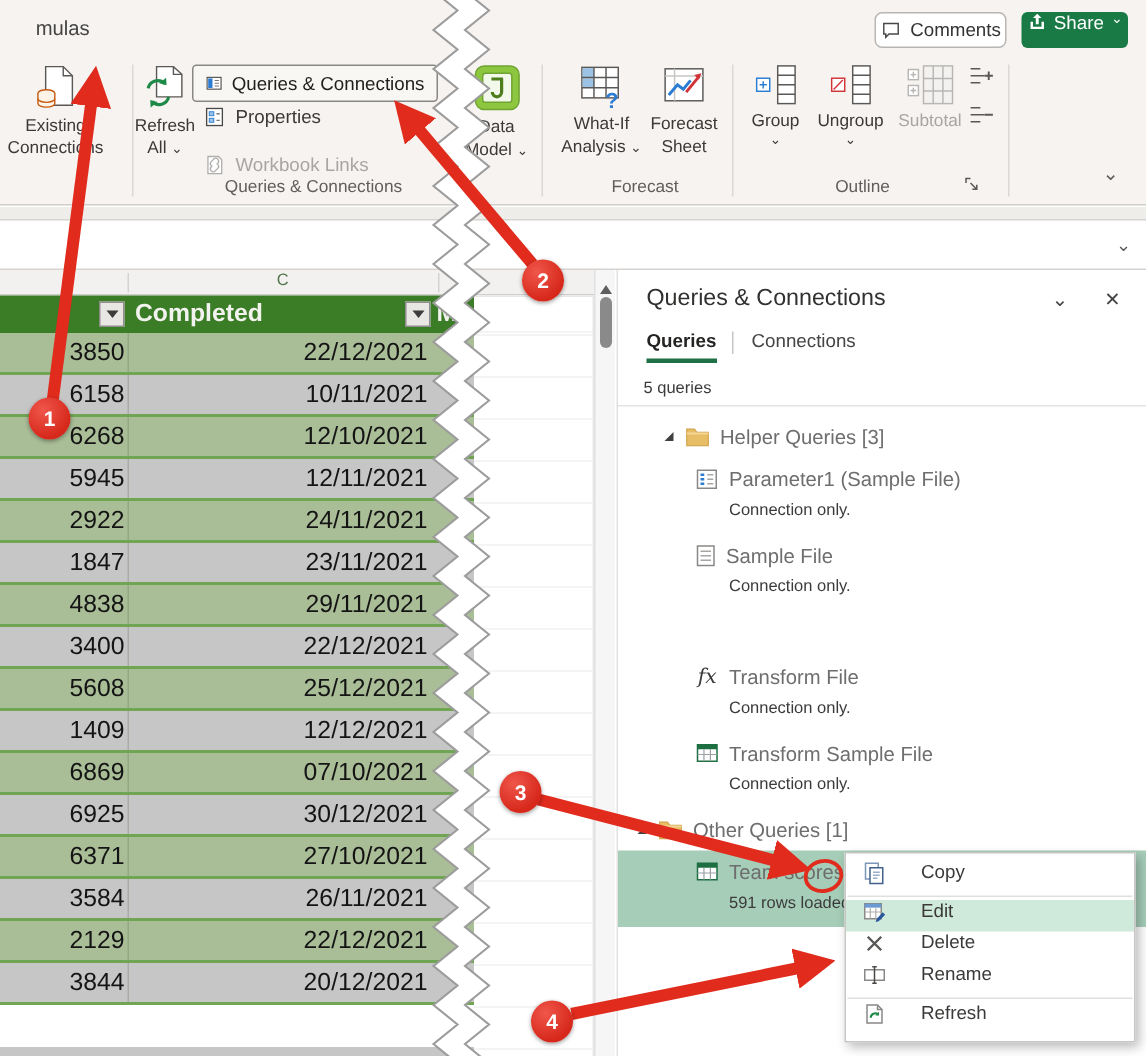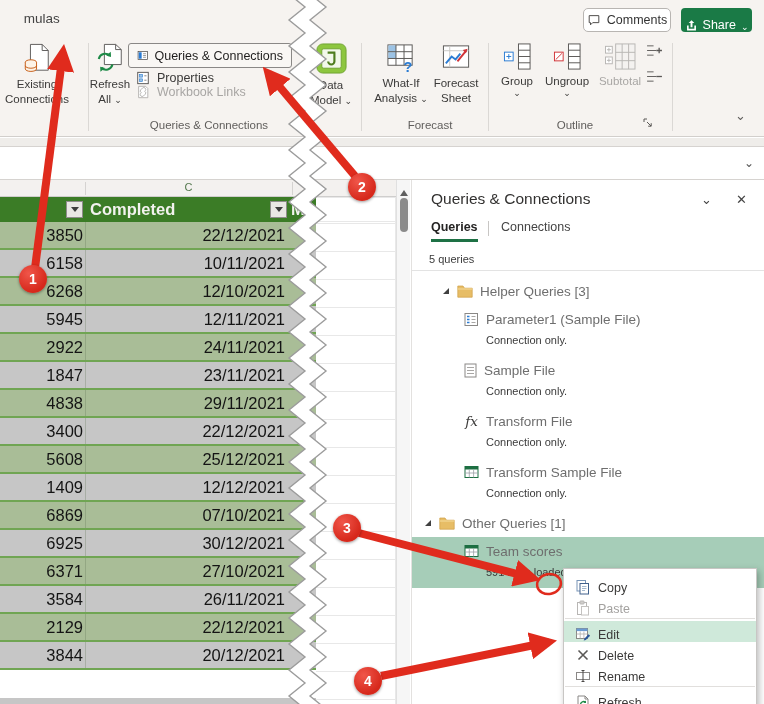--- a/index.html
+++ b/index.html
@@ -9,21 +9,21 @@
 
   
   .tabbar { position:absolute; left:0; top:0; width:764px; height:38px; background:#f6f3f0; }
   .tabs { position:absolute; left:0; top:6px; display:flex; gap:17px; align-items:flex-end;flex-direction:column; }
   .tab { font-size:13.5px; color:#444; padding:5px 2px 9px; white-space:nowrap; cursor:default; }
   .tab.active { color:#1b1a19; font-weight:700; border-bottom:2.5px solid #1e7145; padding-bottom:6.5px; }
   .comments-btn { position:absolute; left:583px; top:8px; width:88px; height:24px; background:#fff;
      border:1px solid #b8b5b2; border-radius:5px; display:flex; align-items:center; justify-content:center;
      gap:6px; font-size:12.5px; color:#333; }
   .share-btn { position:absolute; left:681px; top:8px; width:71px; height:24px; background:#1a7a46;
-     border-radius:4px; display:flex; align-items:flex-end; justify-content:center; gap:5px;
+     border-radius:4px; display:flex; align-items:flex-start; justify-content:center; gap:5px;
      font-size:12.5px; color:#fff; }
   .dd { font-size:9px; color:inherit; line-height:1; }
 
   
   .ribbon { position:absolute; left:0; top:38px; width:764px; height:99px; background:#f6f3f0;
      border-bottom:1px solid #d2cfcc; font-size:11.5px; color:#3b3a39; }
   .vsep { position:absolute; top:5px; height:88px; width:1px; background:#dbd8d5; }
   .bigbtn { position:absolute; top:4px; text-align:center; line-height:1.3; }
   .bigbtn svg { display:block; margin:0 auto 3px; }
   .bigbtn .lbl { display:block; }
@@ -96,21 +96,21 @@
   .tree-item[data-type="function"]  .tic-function,
   .tree-item[data-type="table"]     .tic-table { display:inline-flex; }
   .tic-function { font-family:"DejaVu Serif", serif; font-style:italic; font-size:13.5px; color:#3b3a39; width:15px; justify-content:center; }
   .tlabel { font-size:13.5px; color:#6e6e6e; white-space:nowrap; }
   .tsub { height:23px; line-height:15px; margin-left:22px; font-size:11px; color:#3b3b3b; }
   .tsub:empty { display:none; }
 
   
   .cmenu { position:absolute; left:563px; top:568px; width:194px; background:#fff; border:1px solid #c8c6c4;
      box-shadow:2px 3px 7px rgba(0,0,0,.28); padding:5px 0; z-index:60; }
-  .menu-item { height:21px; display:flex; align-items:flex-end; gap:7px; padding:0 11px; font-size:12.5px; color:#3b3a39; }
+  .menu-item { height:21px; display:flex; align-items:flex-start; gap:23px; padding:0 11px; font-size:12.5px; color:#3b3a39; }
   .menu-item .ic { display:none; width:16px; height:16px; }
   .menu-item[data-type="copy"]    .ic-copy,
   .menu-item[data-type="paste"]   .ic-paste,
   .menu-item[data-type="edit"]    .ic-edit,
   .menu-item[data-type="delete"]  .ic-delete,
   .menu-item[data-type="rename"]  .ic-rename,
   .menu-item[data-type="refresh"] .ic-refresh { display:inline-block; }
   .menu-item.disabled { color:#a3a19f; }
   .menu-item.highlight { background:#cfe9da; }
   .menu-item[data-type="sep"] { height:1px; background:#e1dfdd; margin:2px 1px; padding:0; }
@@ -196,21 +196,21 @@
     <div class="smallbtn" style="left:136px;top:33px">
       <svg viewBox="0 0 16 16" width="14" height="14">
         <rect x="2" y="1.5" width="12" height="13" fill="#fff" stroke="#4a4846"></rect>
         <rect x="4" y="4" width="3.5" height="3" fill="#9cc3e5" stroke="#2b7cd3" stroke-width=".7"></rect>
         <rect x="4" y="9" width="3.5" height="3" fill="#9cc3e5" stroke="#2b7cd3" stroke-width=".7"></rect>
         <path d="M9.5 5.5H12M9.5 10.5H12" stroke="#7a7876"></path>
       </svg>
       <span>Properties</span>
     </div>
 
-    <div class="smallbtn disabled" style="left:136px;top:47px">
+    <div class="smallbtn disabled" style="left:136px;top:65px">
       <svg viewBox="0 0 16 16" width="14" height="14">
         <path d="M3 1.5h8l2.5 2.5v10.5H3z" fill="#fff" stroke="#b0aeac"></path>
         <path d="M5.5 8.5a2.2 2.2 0 0 1 0-3.1l2-2a2.2 2.2 0 0 1 3.1 3.1l-1 1M10.5 7.5a2.2 2.2 0 0 1 0 3.1l-2 2a2.2 2.2 0 0 1-3.1-3.1l1-1" fill="none" stroke="#b0aeac"></path>
       </svg>
       <span>Workbook Links</span>
     </div>
 
     <div class="grouplbl" style="left:118px;width:182px">Queries &amp; Connections</div>
 
     <div class="bigbtn" style="left:299px;width:64px">
@@ -451,21 +451,21 @@
         <svg width="13" height="15" viewBox="0 0 13 15">
                 <rect x="1" y="1" width="11" height="13" fill="#fff" stroke="#8a8886"></rect>
                 <path d="M3 4.5h7M3 7.5h7M3 10.5h7" stroke="#a8a6a4"></path>
               </svg>
       </span>
 
       <span class="tlabel">Sample File</span>
     </div>
     <div class="tsub">Connection only.</div>
   </div>
-        <div class="tree-item" data-type="function" style="padding-left: 52px;">
+        <div class="tree-item" data-type="function" style="padding-left: 52px; margin-top: 30px;">
     <div class="trow">
 
       <span class="tic tic-function">fx</span>
 
       <span class="tlabel">Transform File</span>
     </div>
     <div class="tsub">Connection only.</div>
   </div>
         <div class="tree-item" data-type="table" style="padding-left: 52px;">
     <div class="trow">
@@ -520,32 +520,20 @@
       <div class="menu-item" data-type="copy">
     <span class="ic ic-copy">
       <svg width="16" height="16" viewBox="0 0 16 16">
             <rect x="2" y="1.5" width="8.5" height="10.5" fill="#fff" stroke="#7a96b8"></rect>
             <rect x="5" y="4.5" width="8.5" height="10.5" fill="#fff" stroke="#41618c"></rect>
             <path d="M7 7.5h4.5M7 9.5h4.5M7 11.5h3" stroke="#9ab0c8" stroke-width=".9"></path>
           </svg>
     </span>
 
     <span>Copy</span>
-  </div>
-      <div class="menu-item disabled" data-type="paste">
-
-    <span class="ic ic-paste">
-      <svg width="16" height="16" viewBox="0 0 16 16">
-            <rect x="2.5" y="2.5" width="9" height="12" fill="#fff" stroke="#b8b6b4"></rect>
-            <rect x="5" y="1" width="4" height="3" rx=".5" fill="#d0cecc" stroke="#b8b6b4"></rect>
-            <rect x="6.5" y="6.5" width="7" height="8.5" fill="#fff" stroke="#c4c2c0"></rect>
-          </svg>
-    </span>
-
-    <span>Paste</span>
   </div>
       <div class="menu-item" data-type="sep">
     
     
     
     
     
     
     
   </div>

